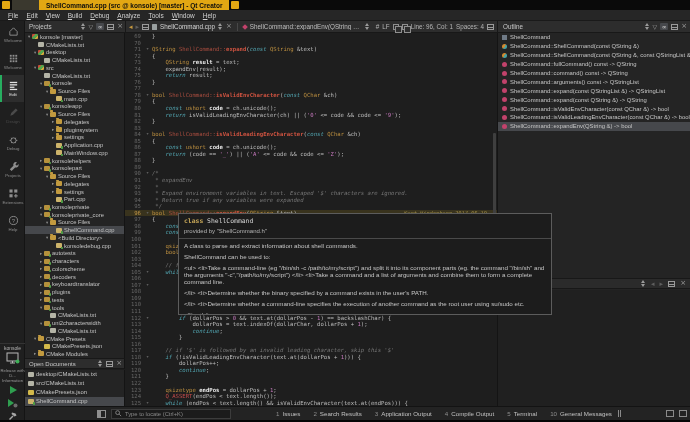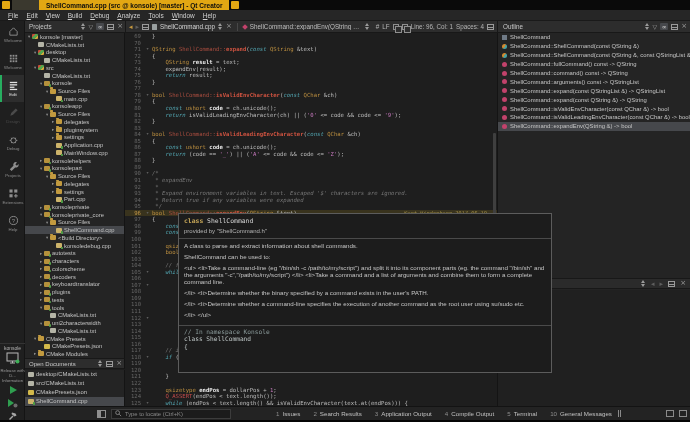--- a/index.html
+++ b/index.html
@@ -113,21 +113,21 @@
   .oi{width:5px;height:5px;flex:none;margin:0 3px 0 4px;}
   .oi-class{background:#6f7a86;}
   .oi-ctor{background:linear-gradient(135deg,#d08a32 0 50%,#4aa3a3 50% 100%);border-radius:50%;}
   .oi-method{background:#c2426b;border-radius:50%;}
   .subpane-head{position:absolute;left:0;top:245px;width:193px;height:11px;background:#2b2b2b;
                 border-top:1px solid #181818;border-bottom:1px solid #181818;display:flex;align-items:center;
                 justify-content:flex-end;gap:5px;padding-right:5px;}
   .subpane-body{position:absolute;left:0;top:257px;width:193px;height:116px;background:#202020;}
 
   
-  .popup{position:absolute;left:178px;top:213px;width:374px;height:160px;background:#1c1c1c;
+  .popup{position:absolute;left:178px;top:213px;width:374px;height:102px;background:#1c1c1c;
          border:1px solid #5c5c5c;z-index:50;font-size:6.2px;color:#c6c6c6;overflow:hidden;}
   .popup-head{padding:3px 5px 4px 5px;border-bottom:1px solid #4a4a4a;}
   .popup-sig{font-family:"DejaVu Sans Mono",monospace;font-size:6.4px;}
   .sig-k{color:#c9a959;font-weight:bold;}
   .sig-n{color:#d6d6d6;}
   .popup-provided{margin-top:3px;font-size:6px;color:#b5b5b5;}
   .popup-body{padding:3px 5px;border-bottom:1px solid #4a4a4a;}
   .tp{margin:0 0 4px 0;line-height:7px;}
   .popup-code{padding:2px 5px;font-family:"DejaVu Sans Mono",monospace;font-size:6.2px;line-height:7.4px;color:#bfc7c7;}
   .pcl-c{color:#8a9a9a;}

